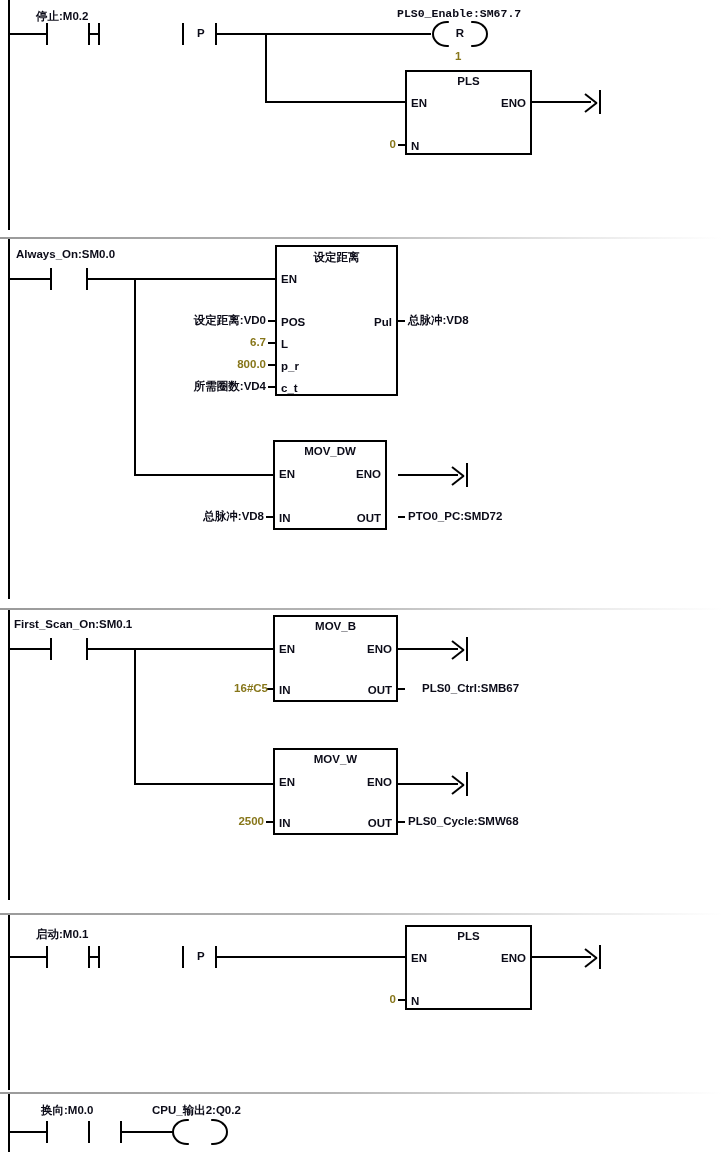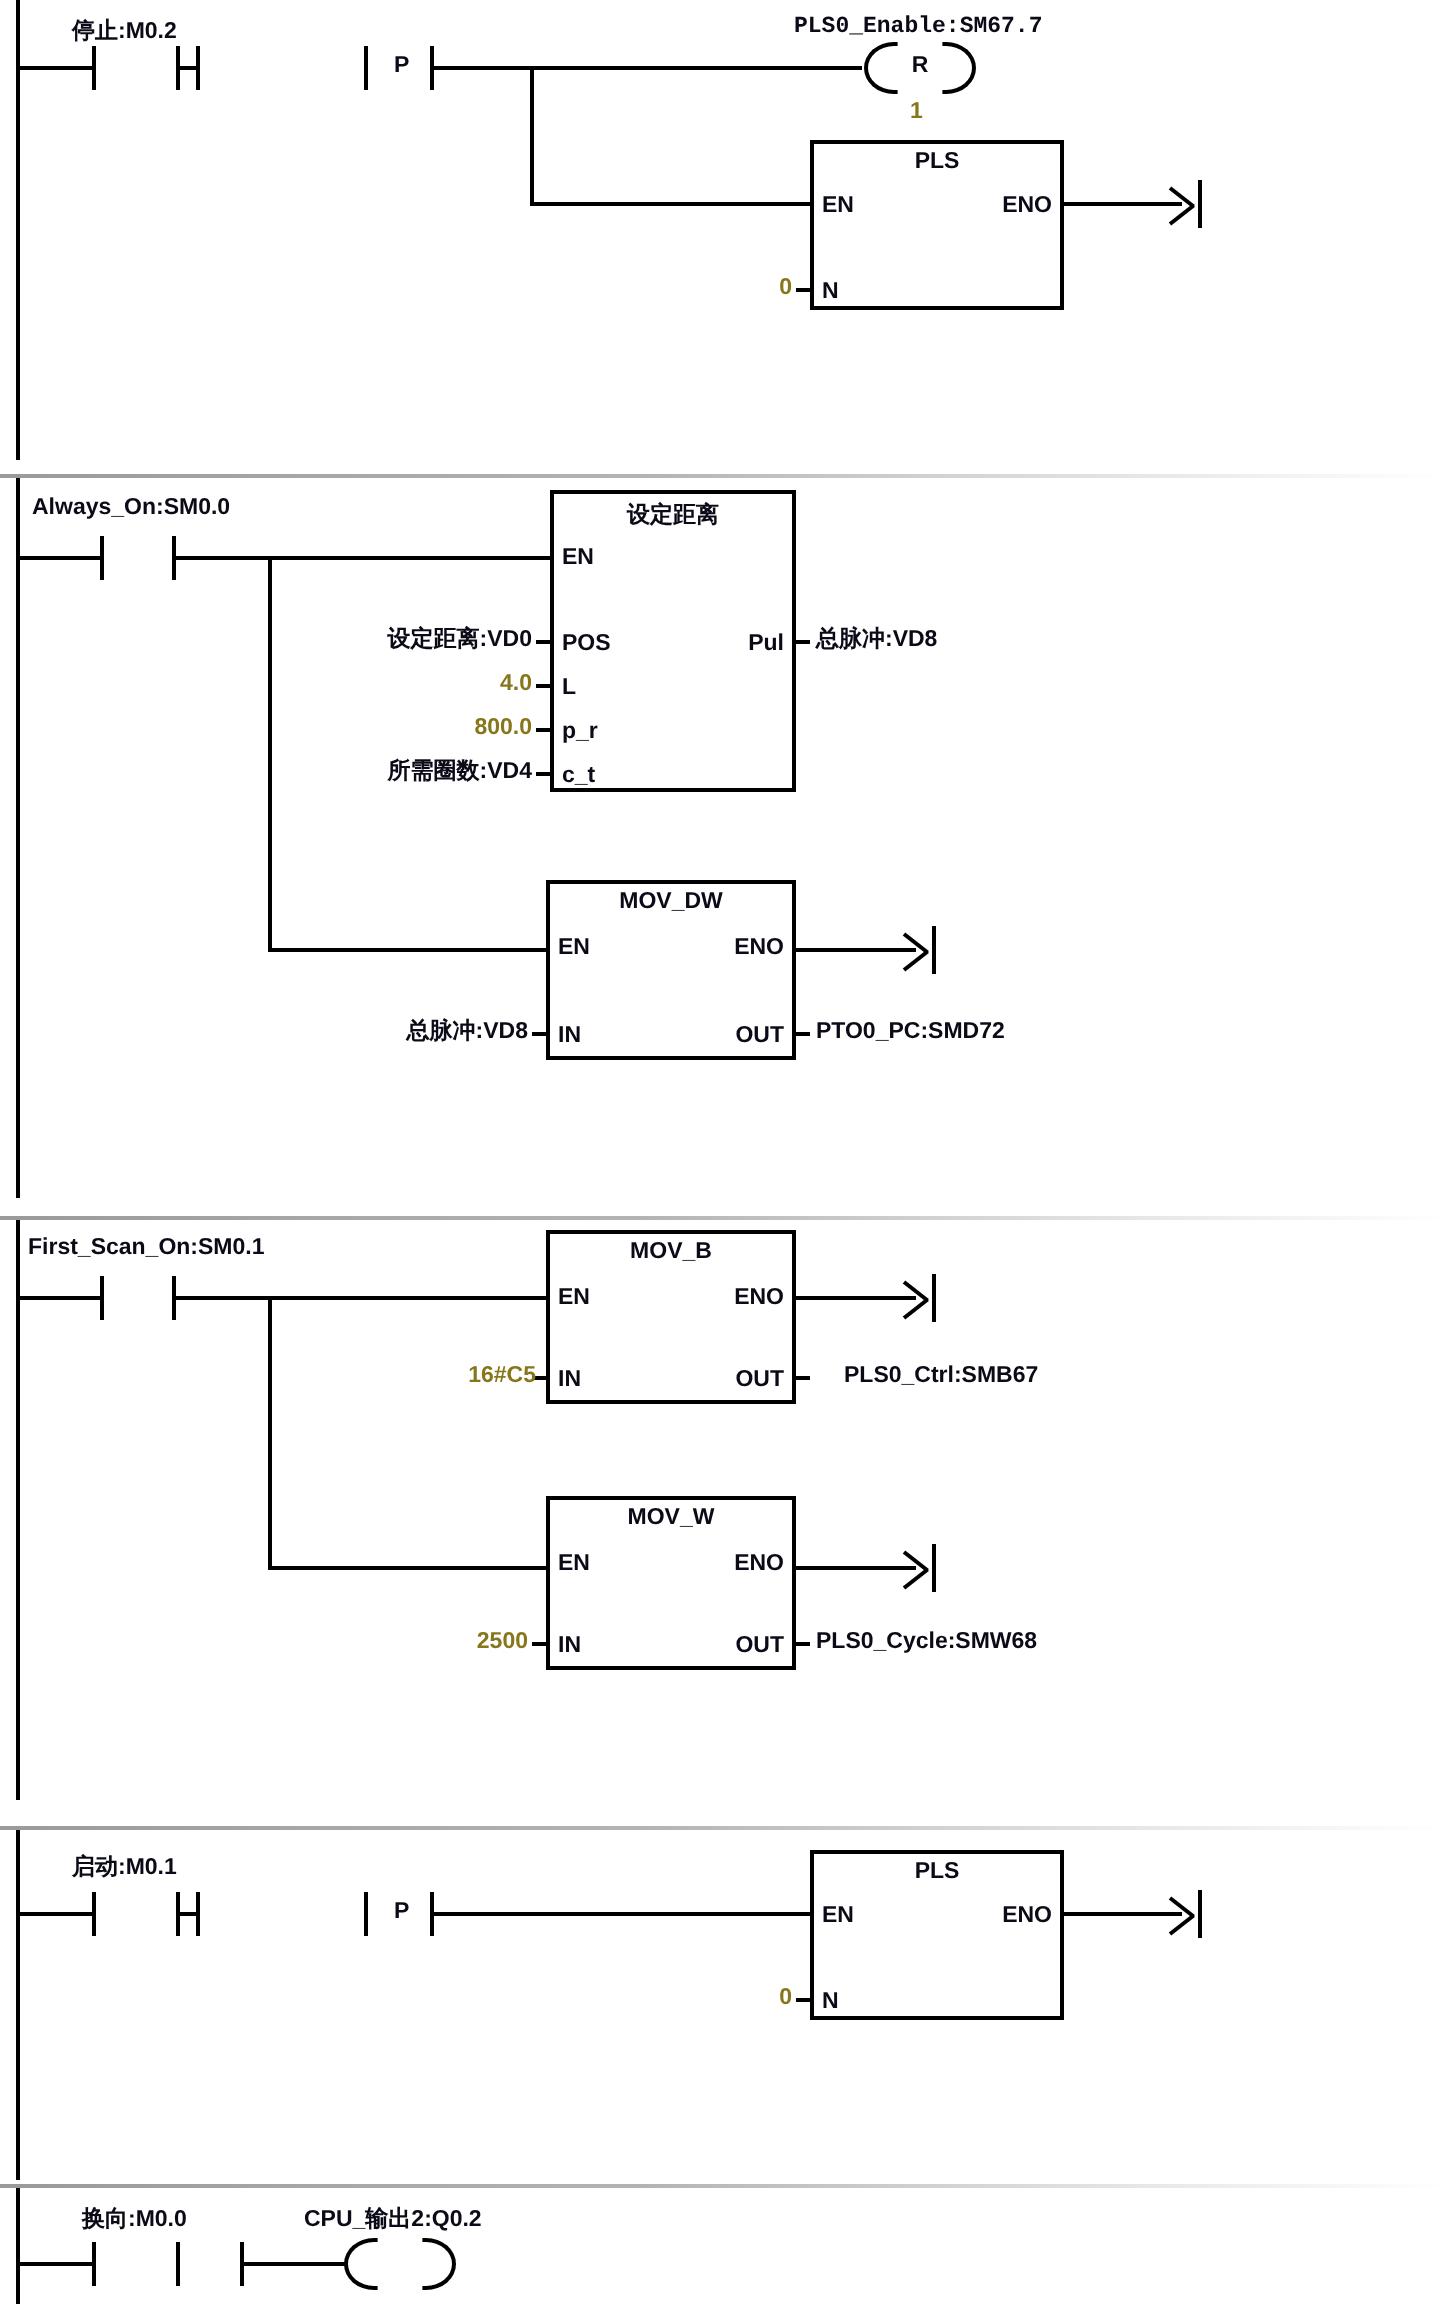--- a/index.html
+++ b/index.html
@@ -146,30 +146,30 @@
     <div class="pin left" style="top:69px;">POS</div>
     <div class="pin left" style="top:91px;">L</div>
     <div class="pin left" style="top:113px;">p_r</div>
     <div class="pin left" style="top:135px;">c_t</div>
     <div class="pin right" style="top:69px;">Pul</div>
   </div>
 
   <div class="stub" style="left:268px;top:320px;"></div>
   <div class="lbl r" style="left:138px;top:314px;width:128px;">设定距离:VD0</div>
   <div class="stub" style="left:268px;top:342px;"></div>
-  <div class="lbl r const" style="left:138px;top:336px;width:128px;">4.0</div>
+  <div class="lbl r const" style="left:138px;top:336px;width:128px;">6.7</div>
   <div class="stub" style="left:268px;top:364px;"></div>
   <div class="lbl r const" style="left:138px;top:358px;width:128px;">800.0</div>
   <div class="stub" style="left:268px;top:386px;"></div>
   <div class="lbl r" style="left:138px;top:380px;width:128px;">所需圈数:VD4</div>
 
   <div class="stub" style="left:398px;top:320px;"></div>
   <div class="lbl" style="left:408px;top:314px;">总脉冲:VD8</div>
 
-  <div class="fbox" style="left:273px;top:440px;width:125px;height:90px;">
+  <div class="fbox" style="left:273px;top:440px;width:114px;height:90px;">
     <div class="title">MOV_DW</div>
     <div class="pin left" style="top:26px;">EN</div>
     <div class="pin left" style="top:70px;">IN</div>
     <div class="pin right" style="top:26px;">ENO</div>
     <div class="pin right" style="top:70px;">OUT</div>
   </div>
   <div class="stub" style="left:266px;top:516px;"></div>
   <div class="lbl r" style="left:140px;top:510px;width:124px;">总脉冲:VD8</div>
   <div class="stub" style="left:398px;top:516px;"></div>
   <div class="lbl" style="left:408px;top:510px;">PTO0_PC:SMD72</div>

